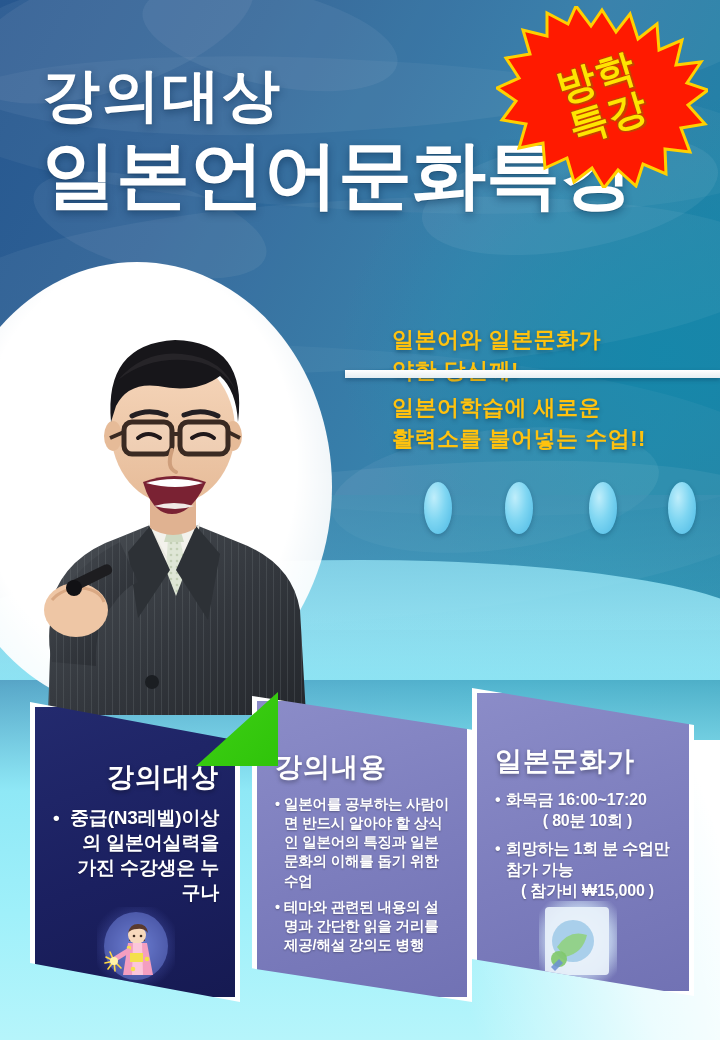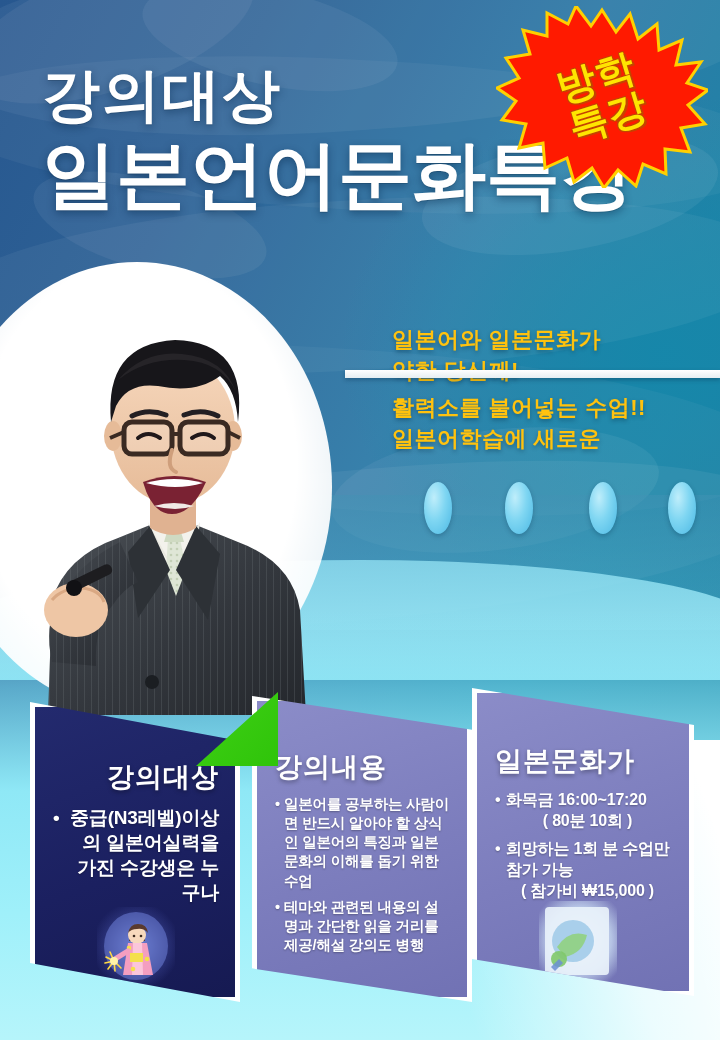--- a/index.html
+++ b/index.html
@@ -208,22 +208,22 @@
       <span>특강</span>
     </div>
   </div>
 
   <div class="tagline t1">
     <span>일본어와 일본문화가</span>
     <span>약한 당신께!</span>
   </div>
   <div class="rule"></div>
   <div class="tagline t2">
+    <span>일본어학습에 새로운</span>
     <span>활력소를 불어넣는 수업!!</span>
-    <span>일본어학습에 새로운</span>
   </div>
 
   <div class="photo-halo"></div>
   <div class="photo">
     <svg viewBox="0 0 330 445">
       <defs>
         <linearGradient id="suit" x1="0" y1="0" x2="1" y2="1">
           <stop offset="0%" stop-color="#4a4f55"></stop>
             <stop offset="55%" stop-color="#33373d"></stop>
             <stop offset="100%" stop-color="#24272c"></stop>

